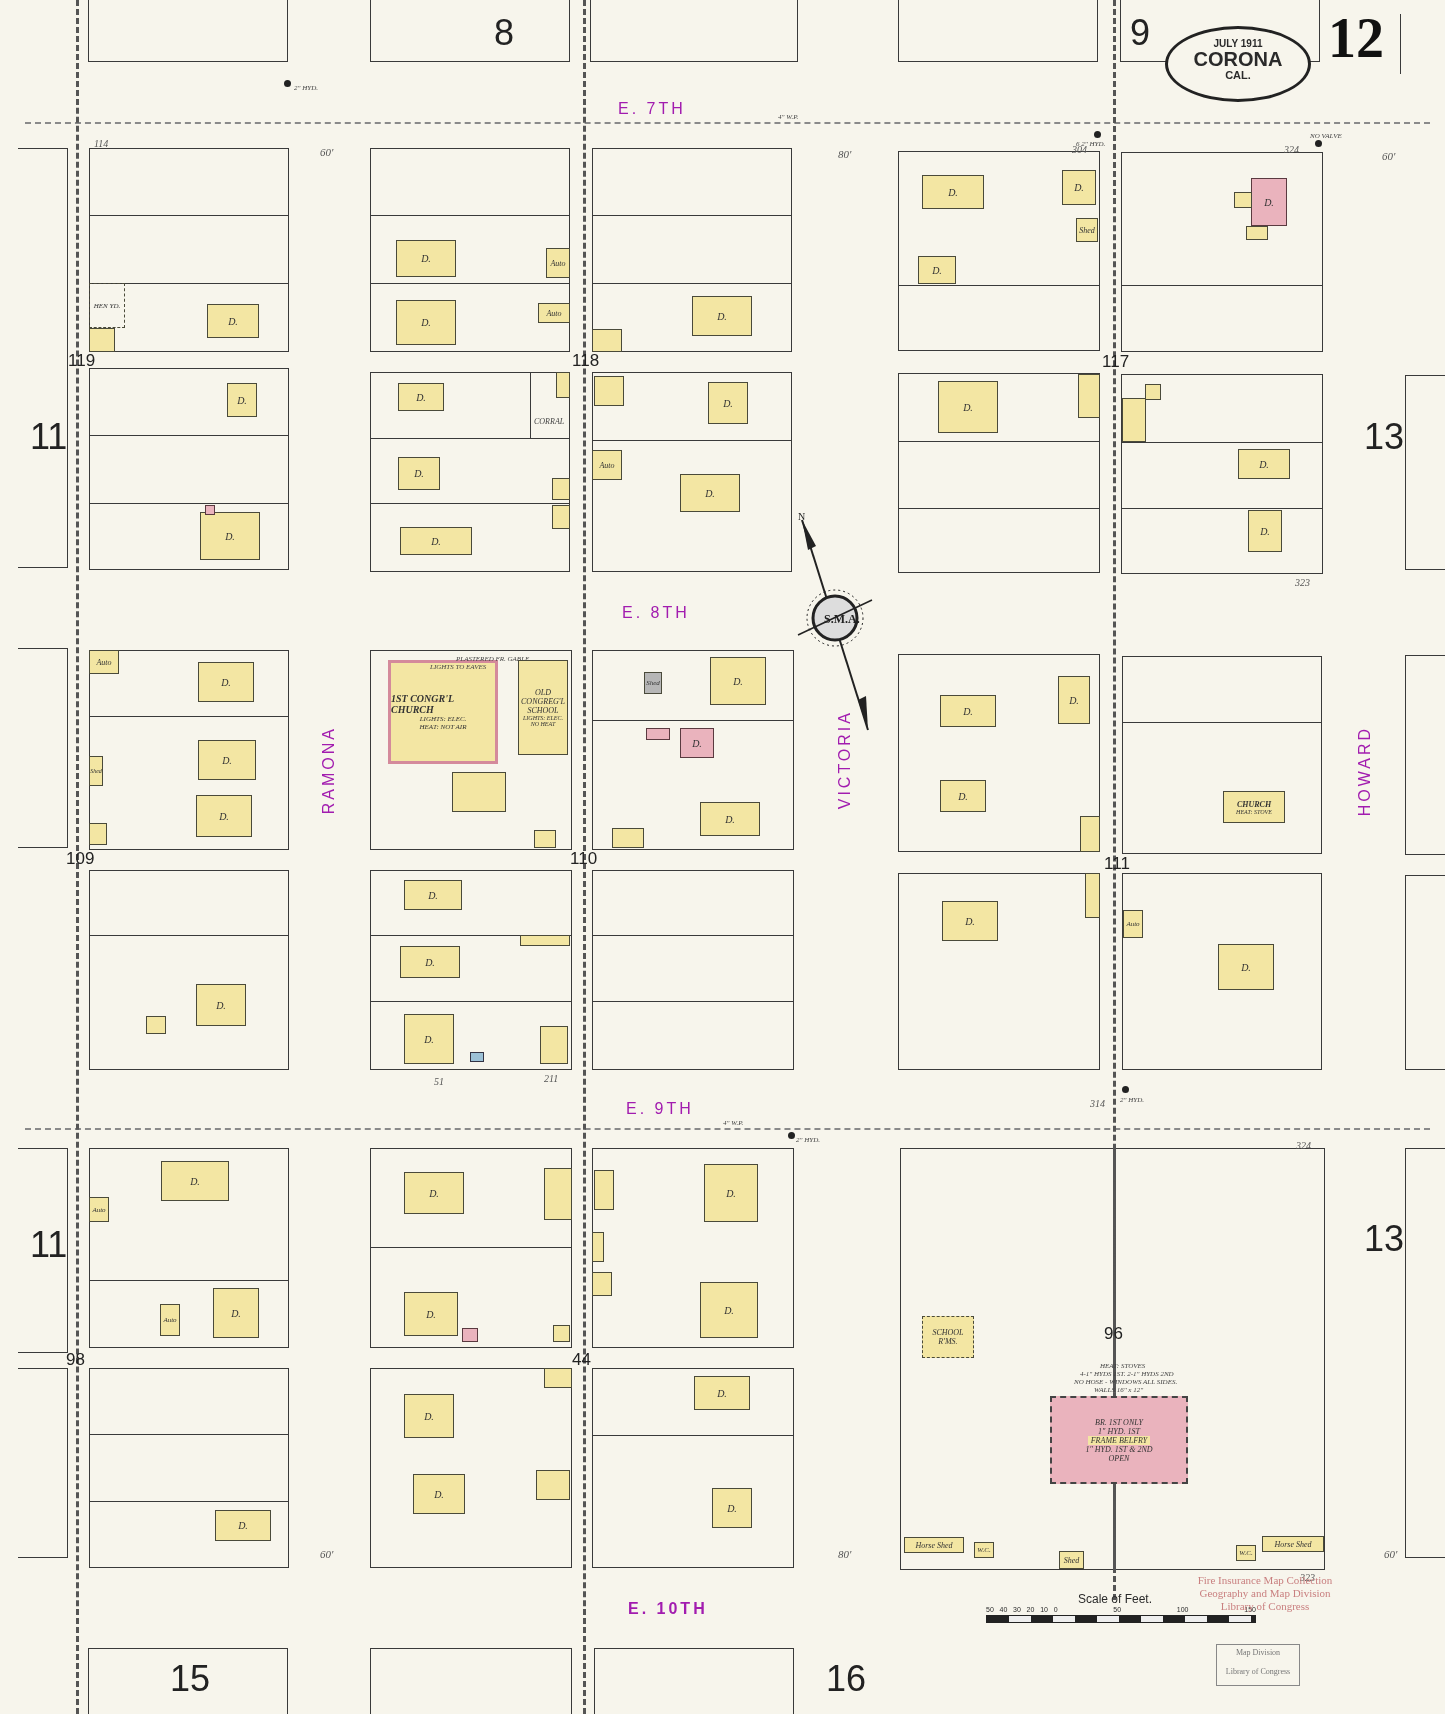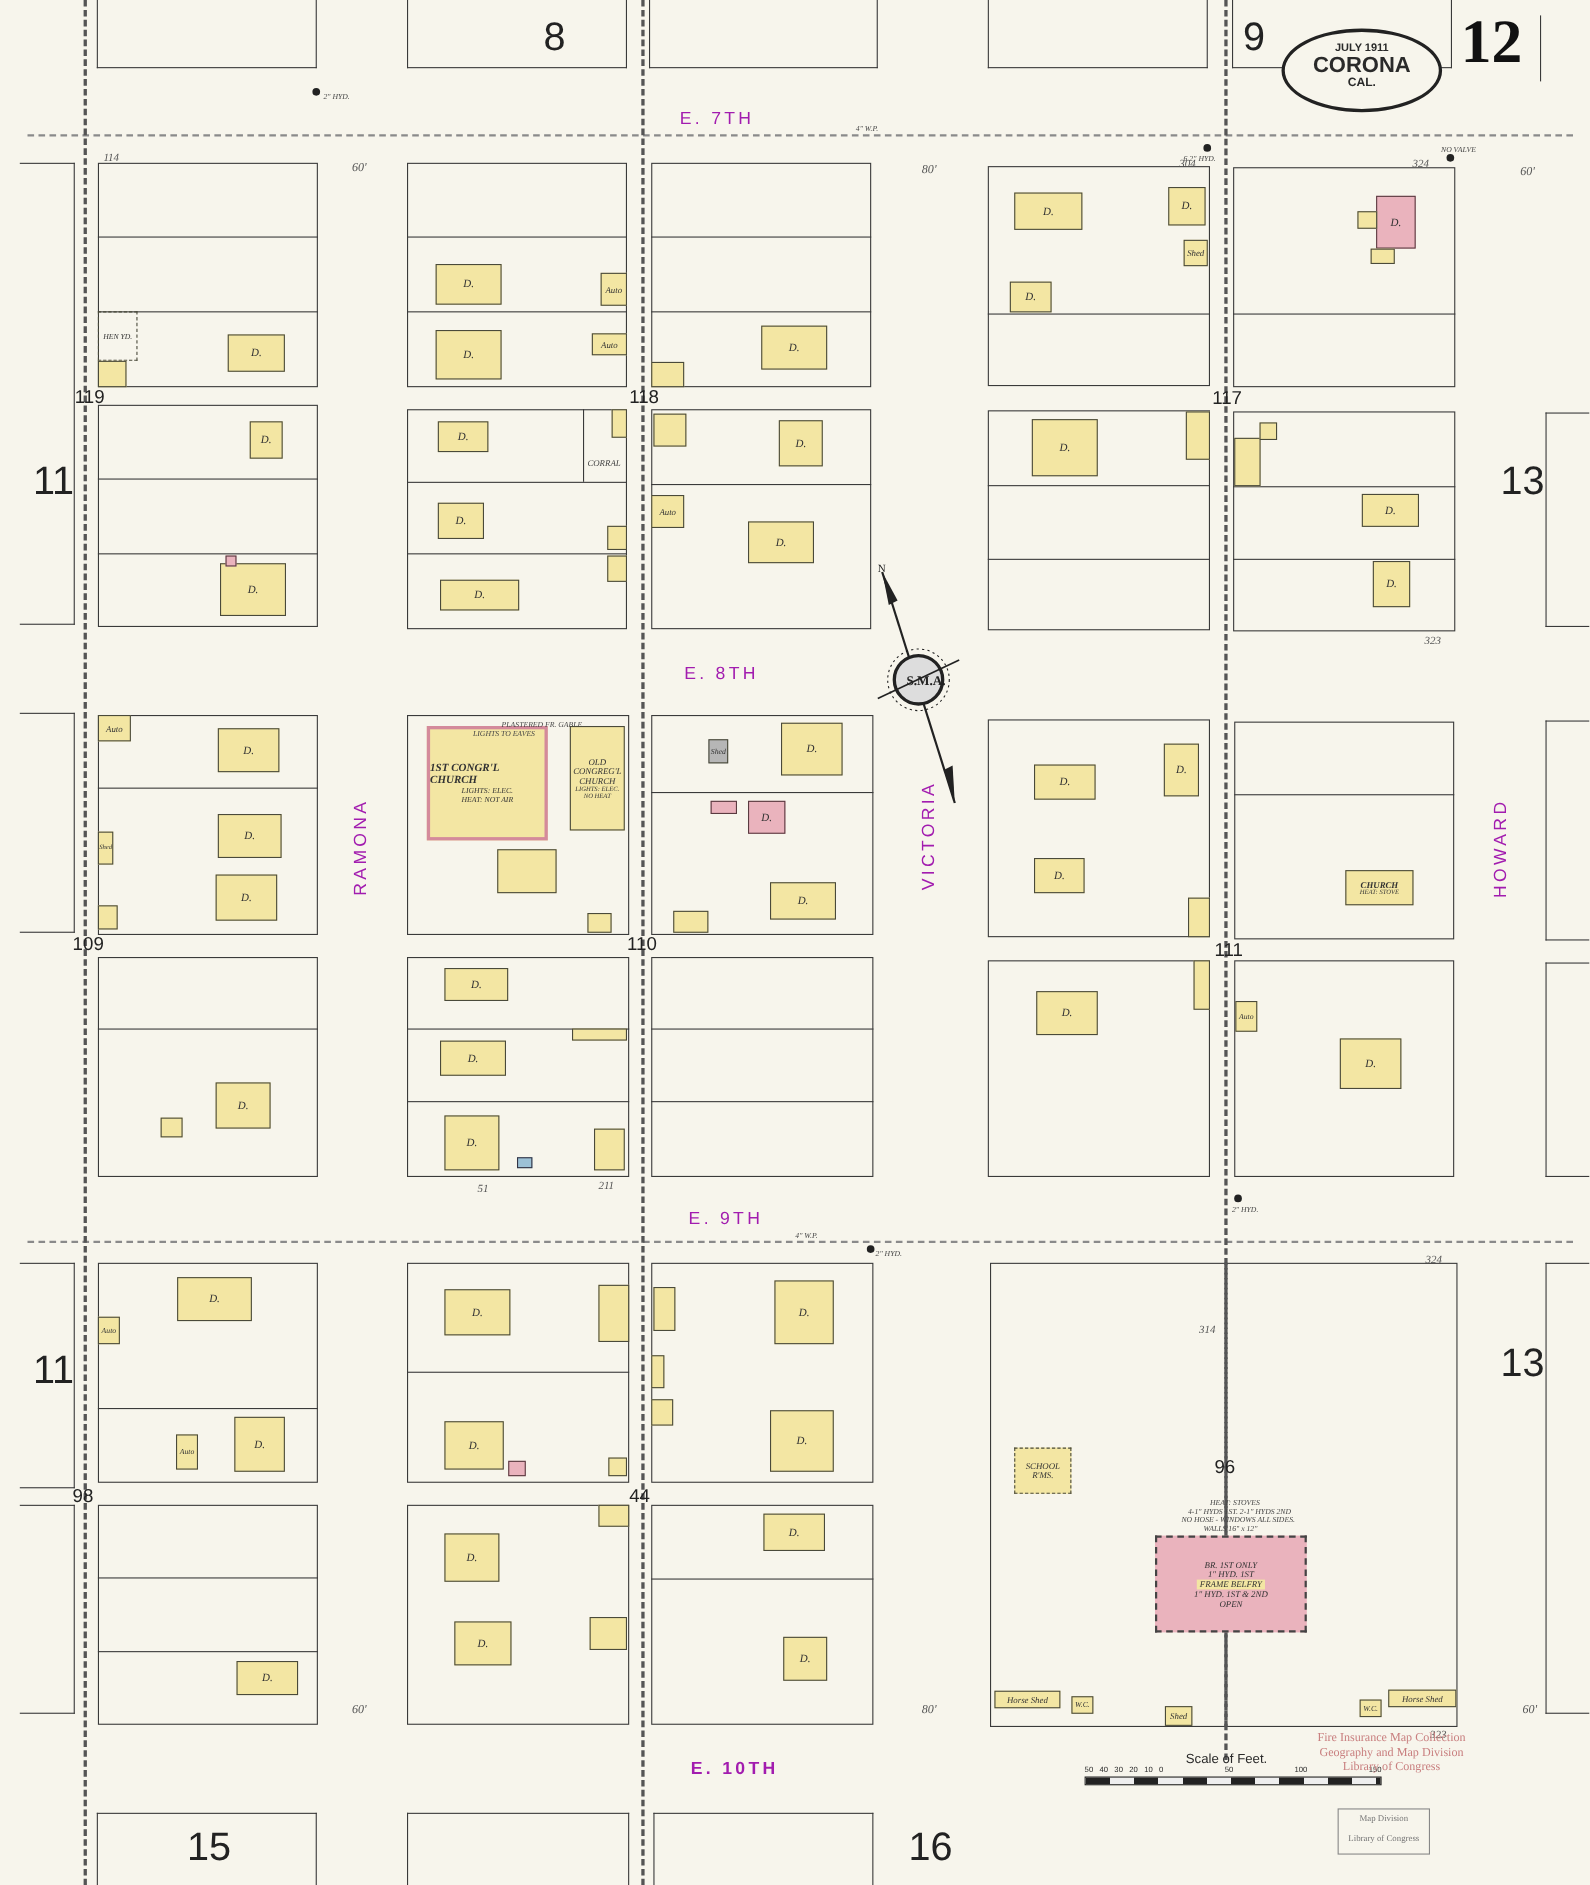--- a/index.html
+++ b/index.html
@@ -204,21 +204,21 @@
 
 <div class="block" style="left:370px;top:650px;width:202px;height:200px;"></div>
 <div class="bldg brick" style="left:388px;top:660px;width:110px;height:104px;flex-direction:column;background:#f3e6a3;border:3px solid #d48a9b;">
   <span style="font-size:10px;font-weight:bold;">1ST CONGR'L CHURCH</span>
   <span style="font-size:7px;">LIGHTS: ELEC.</span>
   <span style="font-size:7px;">HEAT: NOT AIR</span>
 </div>
 <div class="tiny" style="left:424px;top:655px;margin-left:32px;">PLASTERED FR. GABLE</div>
 <div class="tiny" style="left:430px;top:663px;">LIGHTS TO EAVES</div>
 <div class="bldg" style="left:518px;top:660px;width:50px;height:95px;flex-direction:column;font-size:8px;">
-  <span style="text-align:center;">OLD CONGREG'L CHURCH</span>
+  <span style="text-align:center;">OLD CONGREG'L SCHOOL</span>
   <span style="font-size:6px;">LIGHTS: ELEC.</span>
   <span style="font-size:6px;">NO HEAT</span>
 </div>
 <div class="bldg" style="left:452px;top:772px;width:54px;height:40px;"></div>
 <div class="bldg" style="left:534px;top:830px;width:22px;height:18px;"></div>
 
 <div class="block" style="left:370px;top:870px;width:202px;height:200px;"></div>
 <div class="lot-line" style="left:370px;top:935px;width:202px;"></div>
 <div class="lot-line" style="left:370px;top:1001px;width:202px;"></div>
 <div class="bldg" style="left:404px;top:880px;width:58px;height:30px;">D.</div>
@@ -305,21 +305,21 @@
 <div class="bldg" style="left:536px;top:1470px;width:34px;height:30px;"></div>
 
 <div class="block" style="left:592px;top:1368px;width:202px;height:200px;"></div>
 <div class="lot-line" style="left:592px;top:1435px;width:202px;"></div>
 <div class="bldg" style="left:694px;top:1376px;width:56px;height:34px;">D.</div>
 <div class="bldg" style="left:712px;top:1488px;width:40px;height:40px;">D.</div>
 
 <div class="block" style="left:900px;top:1148px;width:425px;height:422px;"></div>
 <div class="alley-v" style="left:1113px;top:1148px;height:422px;"></div>
 <div class="block-num" style="left:1104px;top:1324px;">96</div>
-<div class="addr" style="left:1090px;top:1204px;text-align:right;">314</div>
+<div class="addr" style="left:1090px;top:1098px;text-align:right;">314</div>
 <div class="addr" style="left:1296px;top:1140px;">324</div>
 
 <div class="abs" style="left:1068px;top:1424px;font-family:'Liberation Serif',serif;font-style:italic;font-weight:bold;font-size:11px;">PUBLIC SCHOOL</div>
 <div class="tiny" style="left:1100px;top:1362px;">HEAT: STOVES</div>
 <div class="tiny" style="left:1080px;top:1370px;">4-1" HYDS 1ST. 2-1" HYDS 2ND</div>
 <div class="tiny" style="left:1074px;top:1378px;">NO HOSE - WINDOWS ALL SIDES.</div>
 <div class="tiny" style="left:1094px;top:1386px;">WALLS 16" x 12"</div>
 
 <div class="bldg brick" style="left:1050px;top:1396px;width:138px;height:88px;border:2px dashed #444;flex-direction:column;font-size:8px;">
   <span>BR. 1ST ONLY</span>

